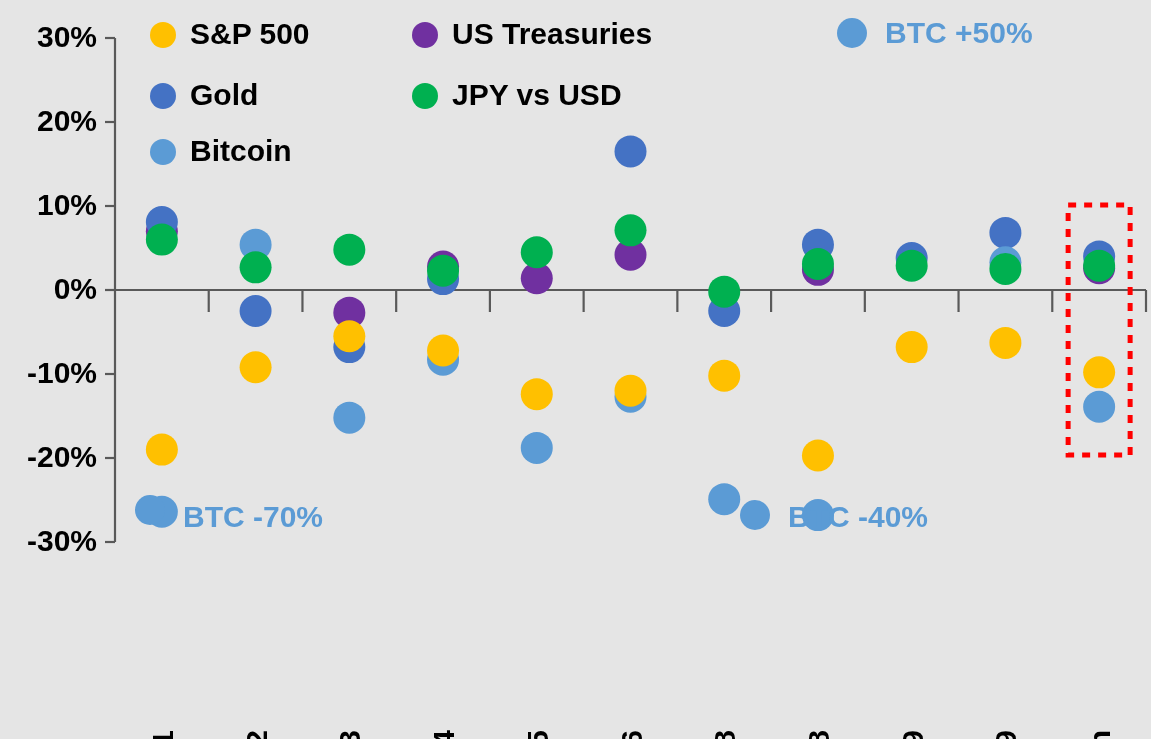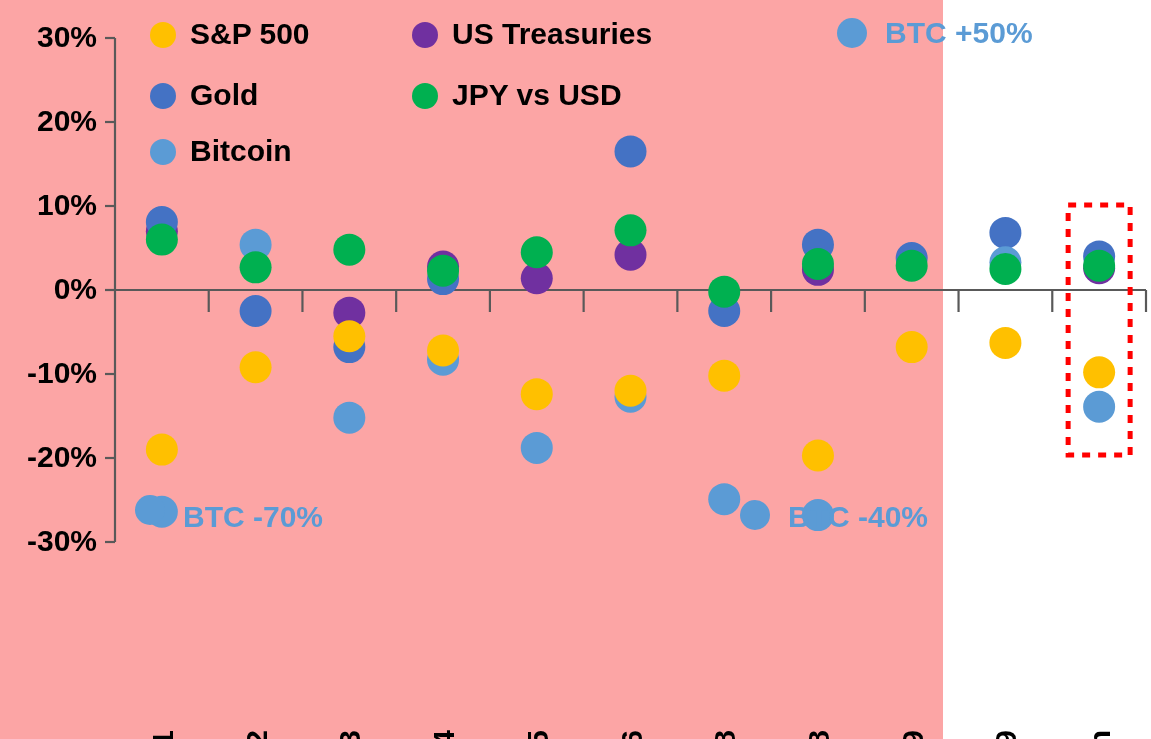--- a/index.html
+++ b/index.html
@@ -8,23 +8,23 @@
     background: #ffffff;
   }
   body {
     font-family: "Liberation Sans", sans-serif;
     width: 1151px;
     height: 739px;
     overflow: hidden;
   }
   #chart-root {
     position: relative;
-    width: 943px;
+    width: 1151px;
     height: 739px;
-    background: #fca5a5;
+    background: #e5e5e5;
   }
   .svg-layer {
     position: absolute;
     left: 0;
     top: 0;
   }
   .ytick-label {
     font-family: "Liberation Sans", sans-serif;
     font-size: 30px;
     font-weight: bold;

